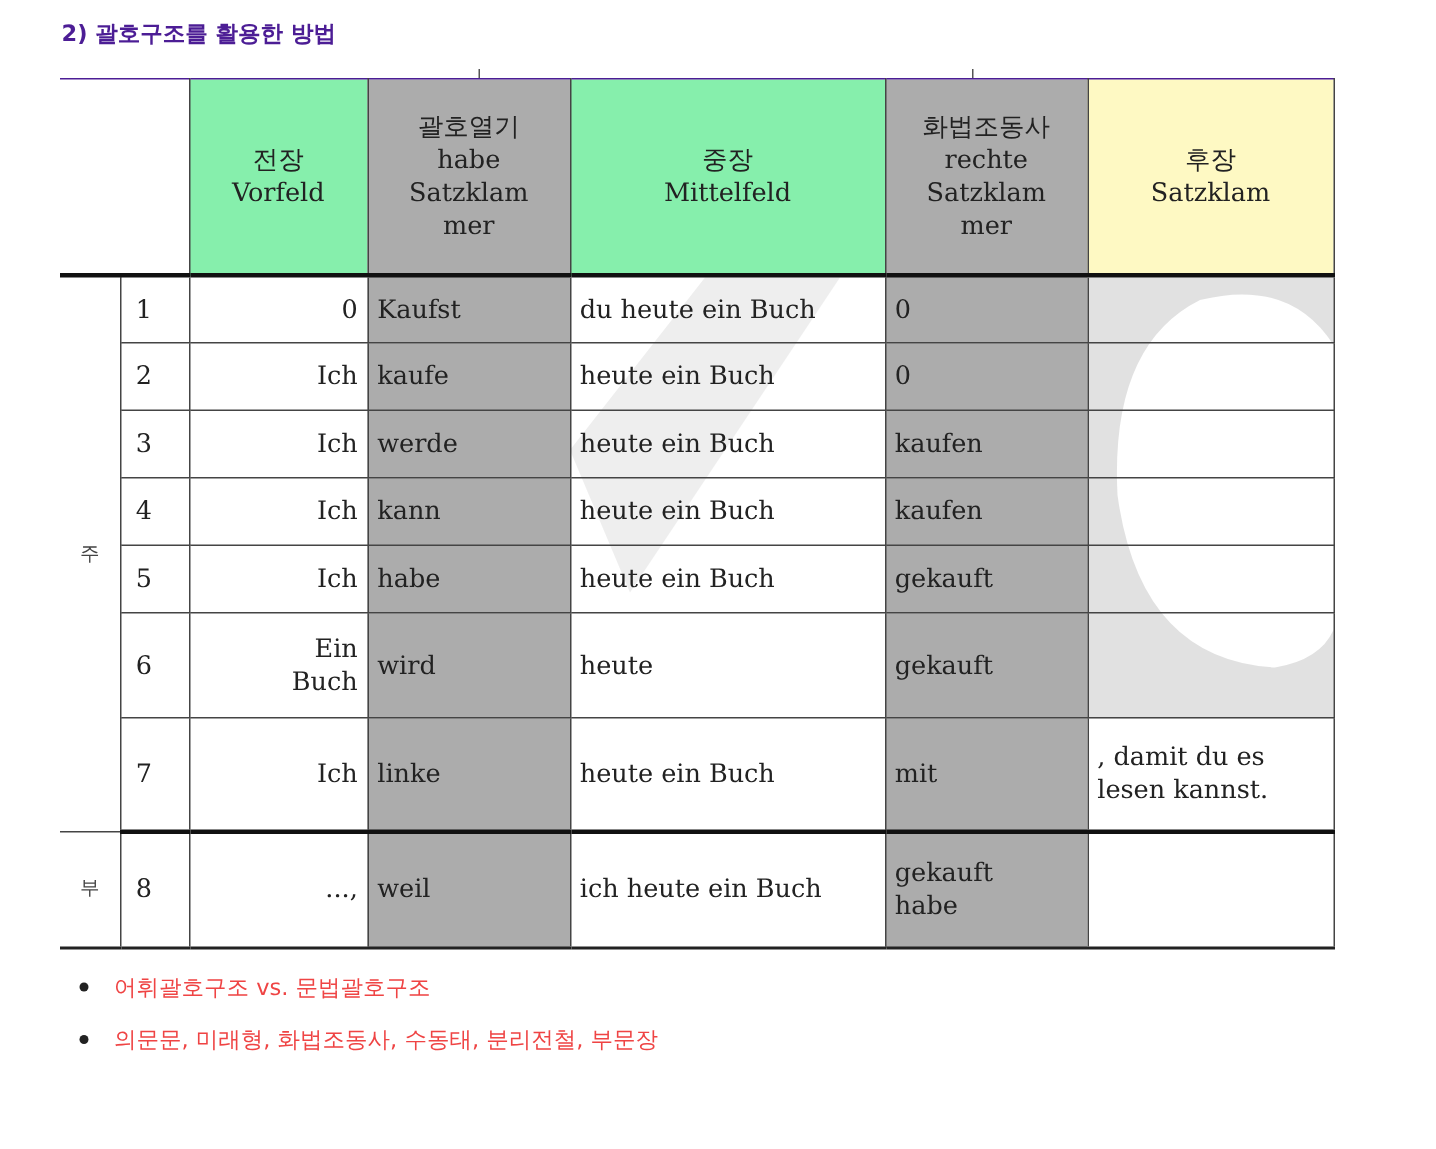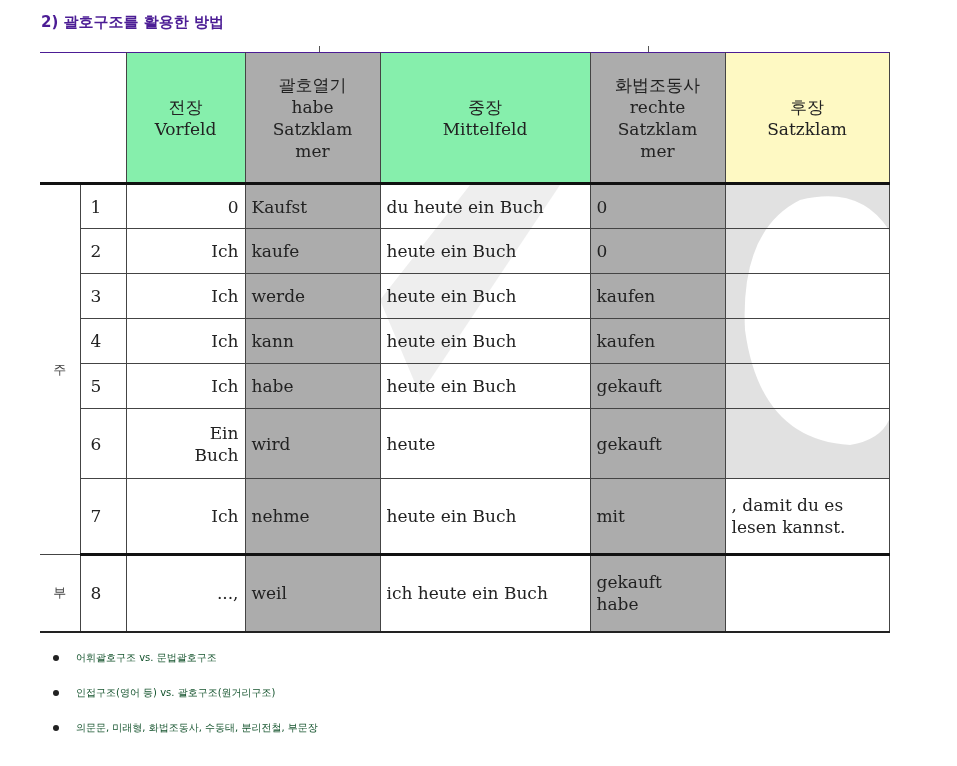--- a/index.html
+++ b/index.html
@@ -15,21 +15,21 @@
   table.grammar tr.hdr th { border-bottom: 3px solid #111; }
   table.grammar tr.last-main td { border-bottom: 3px solid #111; }
   table.grammar tr.bottom td { border-bottom: 2px solid #222; }
   .shade { background: #acacac; }
   .num { text-align: left; padding-left: 10px !important; }
   .right { text-align: right; }
   .center { }
   .left { text-align: left; }
   .group { text-align: center; font-family: "DejaVu Sans", sans-serif; font-size: 13px; color: #444; border-left: none !important; }
   .bullets { position: absolute; left: 53px; top: 647px; margin: 0; padding: 0; list-style: none;
-             font-size: 10px; color: #14532d; }
+             font-size: 15px; color: #ef4444; }
   .bullets li { position: relative; padding-left: 23px; height: 35px; line-height: 22px; }
   .bullets li .dot { position: absolute; left: 0; top: 8px; width: 6px; height: 6px; border-radius: 50%; background: #222; }
 </style>
 </head>
 <body>
 
 <div class="title">2) 괄호구조를 활용한 방법</div>
 
 <svg class="wm" style="left:0;top:0" width="957" height="766">
   <polygon points="235,185 330,185 330,470 235,470" fill="#e9e9e9" opacity="0.0"></polygon>
@@ -127,21 +127,21 @@
       <div>Buch</div>
     </td>
     <td class="center shade">wird</td>
     <td class="center">heute</td>
     <td class="left shade">gekauft</td>
     <td class="left"></td>
   </tr>
   <tr class="last-main" style="height:76px;">
     <td class="num">7</td>
     <td class="right">Ich</td>
-    <td class="center shade">nehme</td>
+    <td class="center shade">linke</td>
     <td class="center">heute ein Buch</td>
     <td class="left shade">mit</td>
     <td class="left" style="background:#fff;">
       <div>, damit du es</div>
       <div>lesen kannst.</div>
     </td>
   </tr>
   <tr class="bottom" style="height:77px;">
     <td class="group" style="border-left:none;">부</td>
     <td class="num">8</td>
@@ -152,15 +152,14 @@
       <div>gekauft</div>
       <div>habe</div>
     </td>
     <td class="left" style="background:#fff;"></td>
   </tr>
 </tbody>
   </table>
 
 <ul class="bullets">
   <li><span class="dot"></span><span>어휘괄호구조 vs. 문법괄호구조</span></li>
-  <li><span class="dot"></span><span>인접구조(영어 등) vs. 괄호구조(원거리구조)</span></li>
   <li><span class="dot"></span><span>의문문, 미래형, 화법조동사, 수동태, 분리전철, 부문장</span></li>
 </ul>
 
 </body></html>

